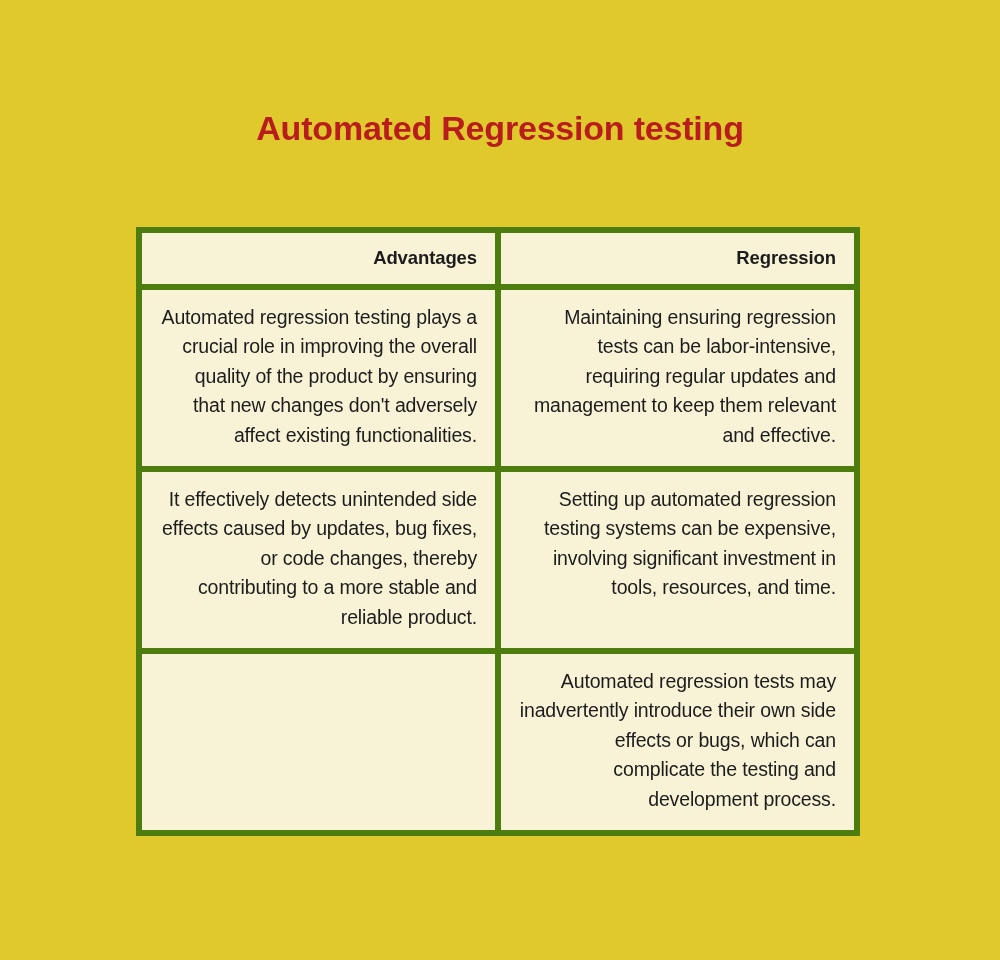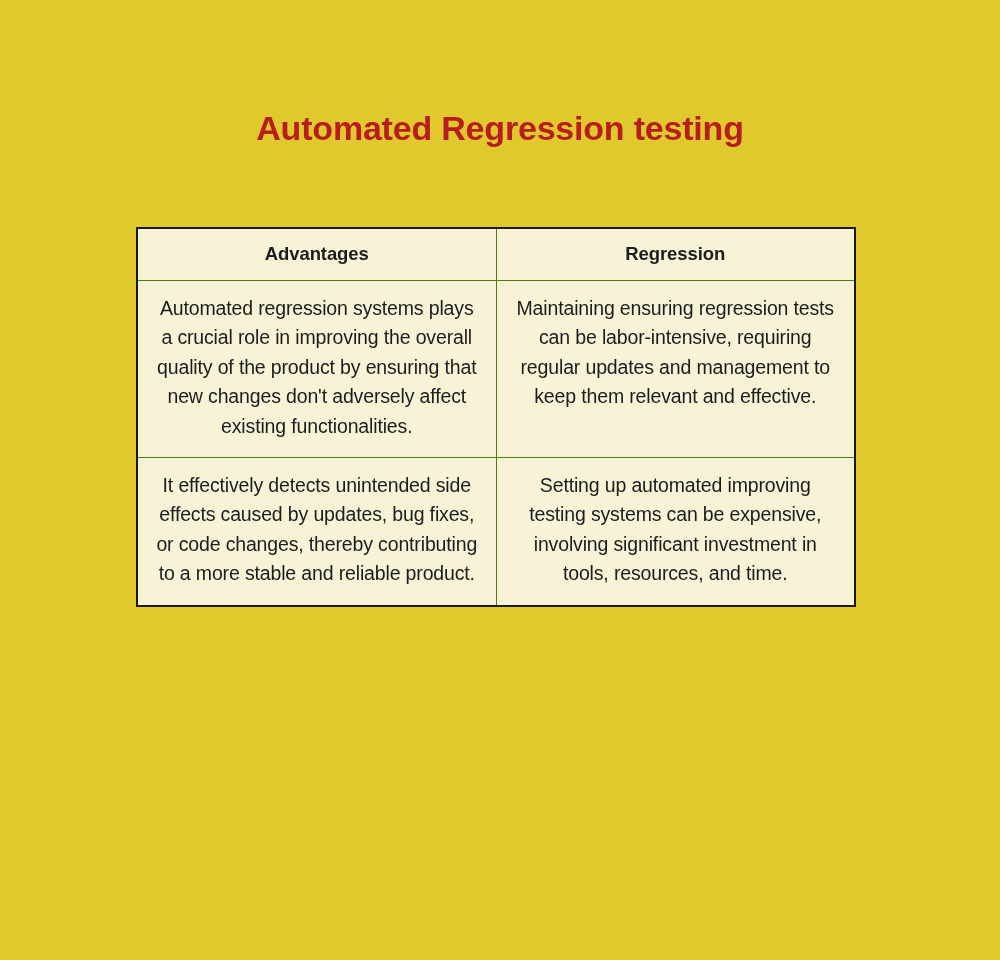--- a/index.html
+++ b/index.html
@@ -44,23 +44,23 @@
     table-layout: fixed;
     background: #f8f3d6;
     border: 2px solid #1a1a1a;
   }
 
   .comparison-table col.col-adv { width: 359px; }
   .comparison-table col.col-lim { width: 359px; }
 
   .comparison-table th,
   .comparison-table td {
-    border: 1px solid #4d7c0f;
+    border: 6px solid #4d7c0f;
     vertical-align: top;
-    text-align: center;
+    text-align: right;
     background: #f8f3d6;
     color: #1c1c1c;
   }
 
   .comparison-table th {
     padding: 13px 18px 14px 18px;
     font-size: 18.5px;
     font-weight: bold;
     line-height: 24px;
     letter-spacing: -0.1px;
@@ -91,23 +91,27 @@
       <col class="col-lim">
     </colgroup>
     <thead>
       <tr>
         <th>Advantages</th>
         <th>Regression</th>
       </tr>
     </thead>
     <tbody>
       <tr>
-        <td>Automated regression systems plays a crucial role in improving the overall quality of the product by ensuring that new changes don't adversely affect existing functionalities.</td>
+        <td>Automated regression testing plays a crucial role in improving the overall quality of the product by ensuring that new changes don't adversely affect existing functionalities.</td>
         <td>Maintaining ensuring regression tests can be labor-intensive, requiring regular updates and management to keep them relevant and effective.</td>
       </tr>
       <tr>
         <td>It effectively detects unintended side effects caused by updates, bug fixes, or code changes, thereby contributing to a more stable and reliable product.</td>
-        <td>Setting up automated improving testing systems can be expensive, involving significant investment in tools, resources, and time.</td>
+        <td>Setting up automated regression testing systems can be expensive, involving significant investment in tools, resources, and time.</td>
+      </tr>
+      <tr>
+        <td class="cell-empty"></td>
+        <td>Automated regression tests may inadvertently introduce their own side effects or bugs, which can complicate the testing and development process.</td>
       </tr>
     </tbody>
   </table>
 
 </div>
 
 </body></html>

